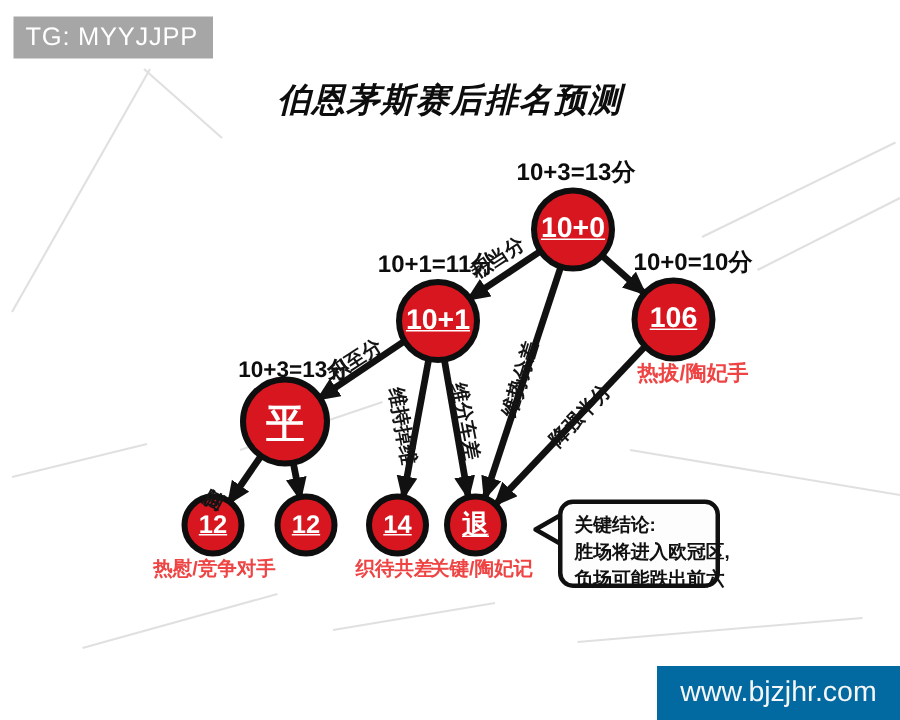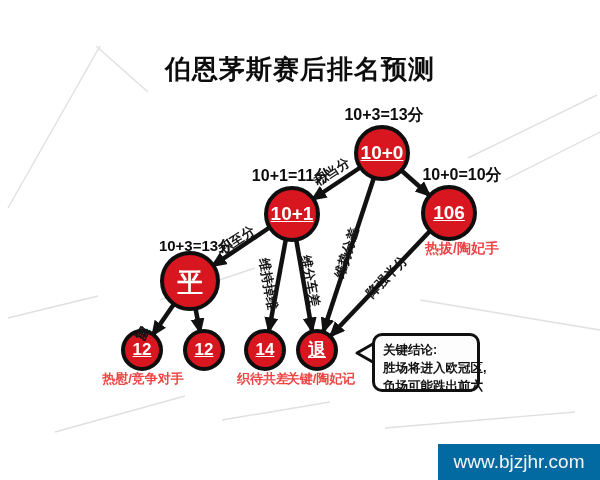--- a/index.html
+++ b/index.html
@@ -12,21 +12,21 @@
     position:absolute;left:9px;top:11px;width:133px;height:28px;z-index:3;
     background:#a6a6a6;color:#fff;font-size:17px;line-height:28px;padding-left:8px;box-sizing:border-box;
     letter-spacing:.5px;
   }
   .site-banner{
     position:absolute;left:438px;top:444px;width:162px;height:48px;z-index:3;
     background:#0369a1;color:#f4f6f7;font-size:19px;line-height:36px;text-align:center;
   }
   .title{
     position:absolute;left:0;right:0;top:52px;z-index:2;text-align:center;
-    font-size:26px;font-weight:900;letter-spacing:1px;color:#0d0d0d;
+    font-size:22px;font-weight:900;letter-spacing:1px;color:#0d0d0d;font-style:italic;
   }
   .node{
     position:absolute;z-index:2;border:4px solid #0e0e0e;border-radius:50%;
     background:#d7161f;color:#fff;display:flex;align-items:center;justify-content:center;
     font-weight:bold;box-sizing:border-box;text-decoration:underline;
   }
   .n-big{width:56px;height:56px;font-size:19px;}
   .n-small{width:42px;height:42px;font-size:17px;}
   .ann{
     position:absolute;z-index:2;transform:translateX(-50%);white-space:nowrap;
@@ -82,20 +82,23 @@
       <line x1="286" y1="238.5" x2="269" y2="330.5" marker-end="url(#ah)"></line>
       <line x1="296" y1="238.5" x2="312" y2="330.5" marker-end="url(#ah)"></line>
       <line x1="430" y1="231" x2="331" y2="335.5" marker-end="url(#ah)"></line>
       <line x1="174" y1="304" x2="153" y2="334.5" marker-end="url(#ah)"></line>
       <line x1="195.5" y1="308.5" x2="200" y2="331.5" marker-end="url(#ah)"></line>
     </g>
 
     <polygon points="357,353 378,341 378,365" fill="#fdfdfd" stroke="#101010" stroke-width="3" stroke-linejoin="round"></polygon>
   </svg>
 
+  <div class="tg-banner">
+    <span>TG: MYYJJPP</span>
+  </div>
 
   <div class="title">伯恩茅斯赛后排名预测</div>
 
   <div class="node n-big" style="left:354px;top:125px;">10+0</div>
   <div class="ann" style="left:384px;top:105px;">10+3=13分</div>
 
   <div class="node n-big" style="left:264px;top:186px;">10+1</div>
   <div class="ann" style="left:291px;top:166px;">10+1=11分</div>
 
   <div class="node n-big" style="left:421px;top:185px;">106</div>

